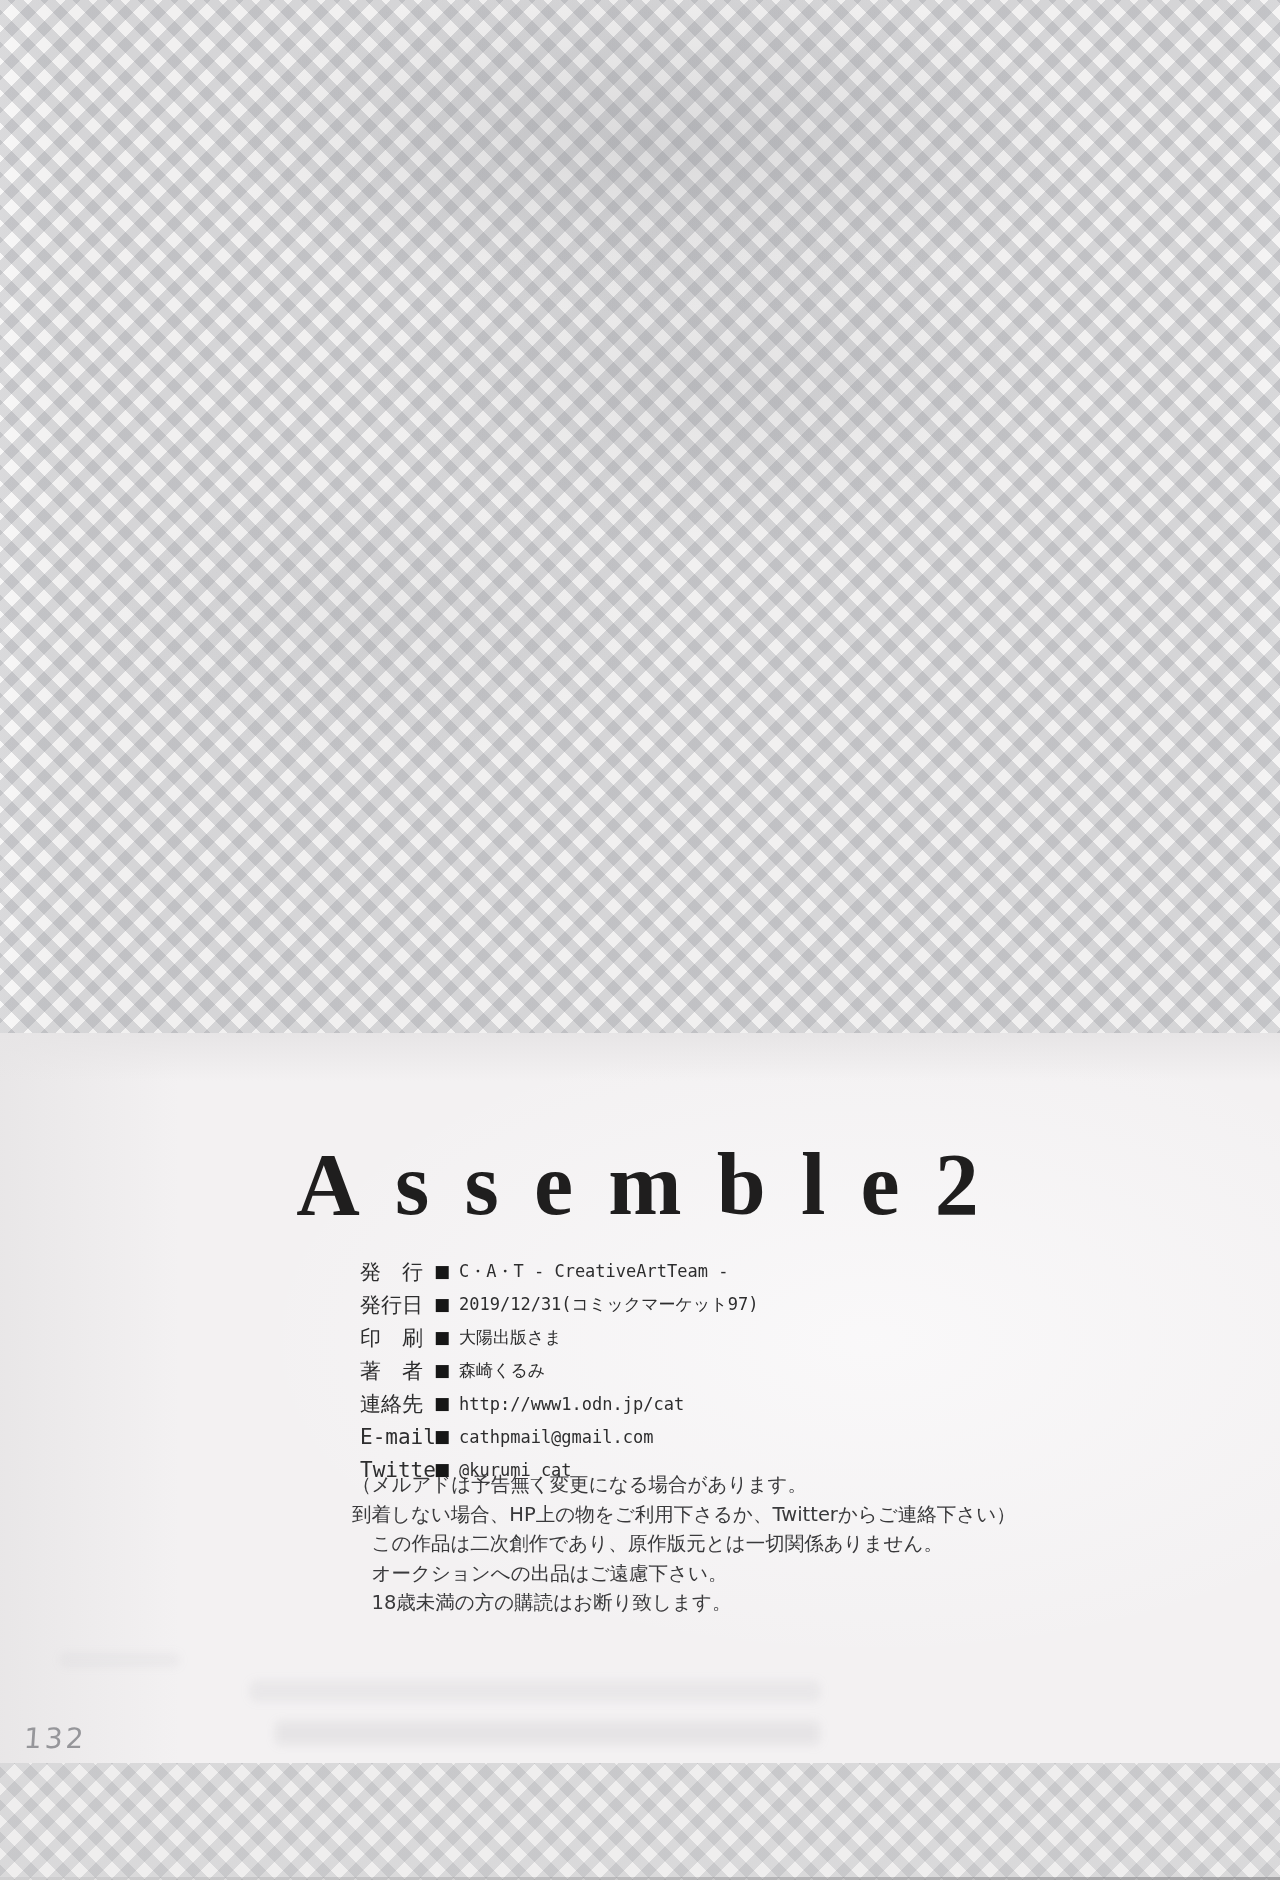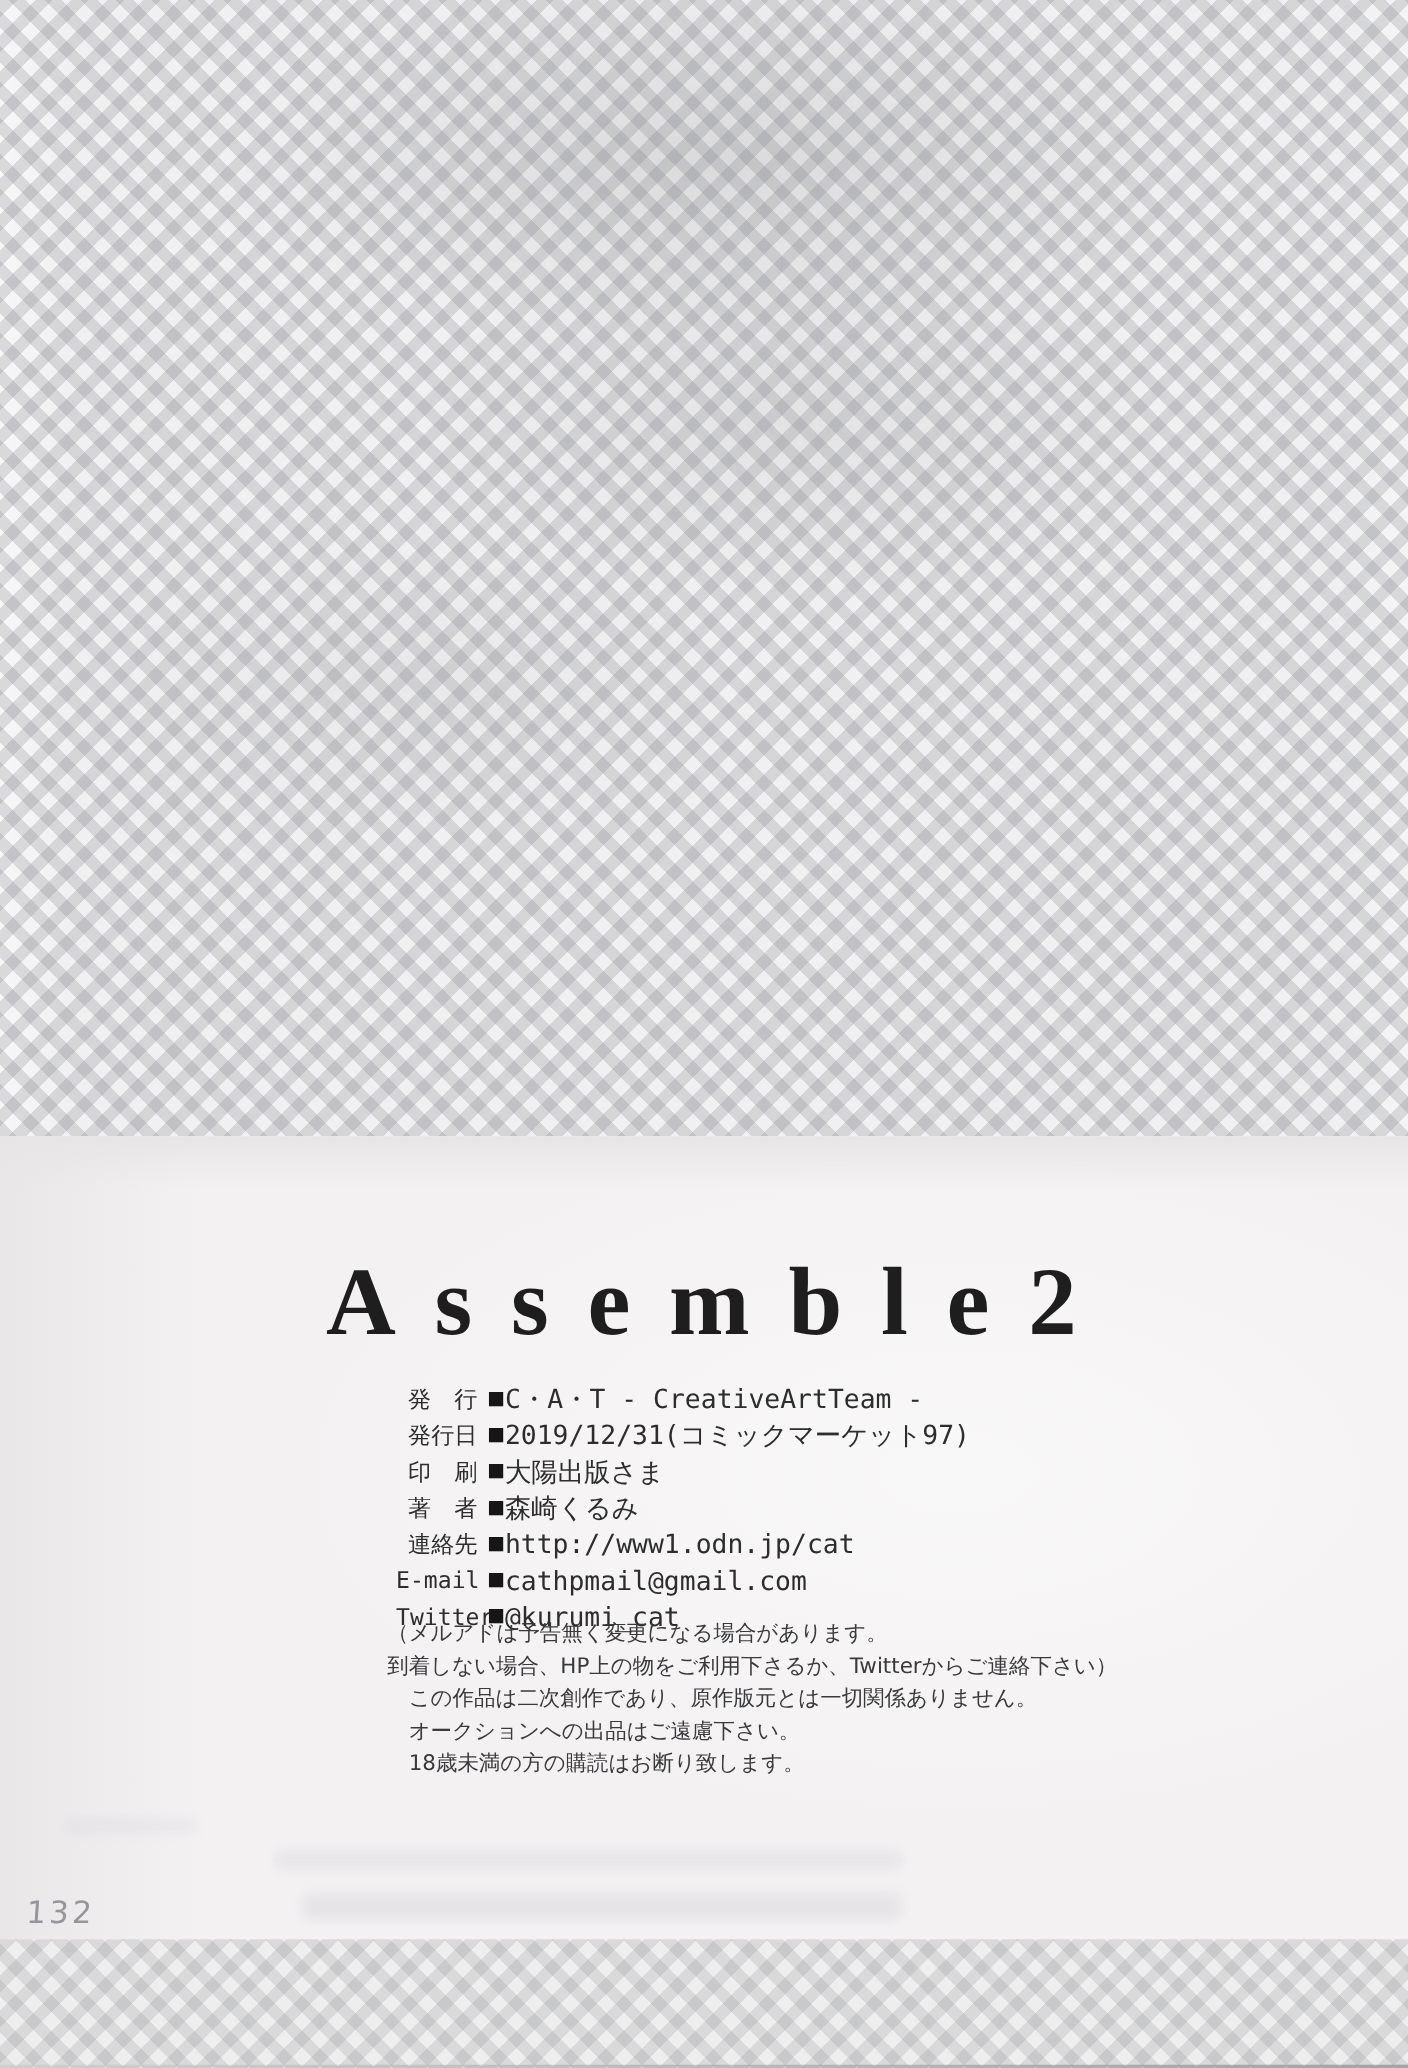--- a/index.html
+++ b/index.html
@@ -49,34 +49,34 @@
     font-family:"Liberation Serif","DejaVu Serif",serif;
     font-weight:600;
     font-size:88px;line-height:1.1;
     letter-spacing:0.40em;
     padding-left:0.40em;
     color:#1f1e1e;
     white-space:nowrap;
   }
 
   .rows{position:absolute;left:360px;top:222px;}
-  .row{display:flex;align-items:center;height:33px;text-align:right;}
+  .row{display:flex;align-items:center;height:33px;}
   .row-label{
     width:74px;
     font-size:21px;color:#2d2d2e;
     font-family:"DejaVu Sans Mono","DejaVu Sans",sans-serif;
     white-space:pre;
   }
   .bullet{
     width:25px;
     font-size:17px;line-height:1;color:#161616;
     font-family:"DejaVu Sans",sans-serif;
   }
   .row-value{
-    font-size:24px;color:#2d2d2e;
+    font-size:17px;color:#2d2d2e;
     font-family:"DejaVu Sans Mono","DejaVu Sans",monospace;
     white-space:pre;
   }
 
   .notes{
     position:absolute;left:352px;top:437px;
     font-size:19.5px;line-height:29.5px;color:#39393b;
     font-family:"DejaVu Sans","Liberation Sans",sans-serif;
   }
   .note-line{white-space:pre-wrap;}

